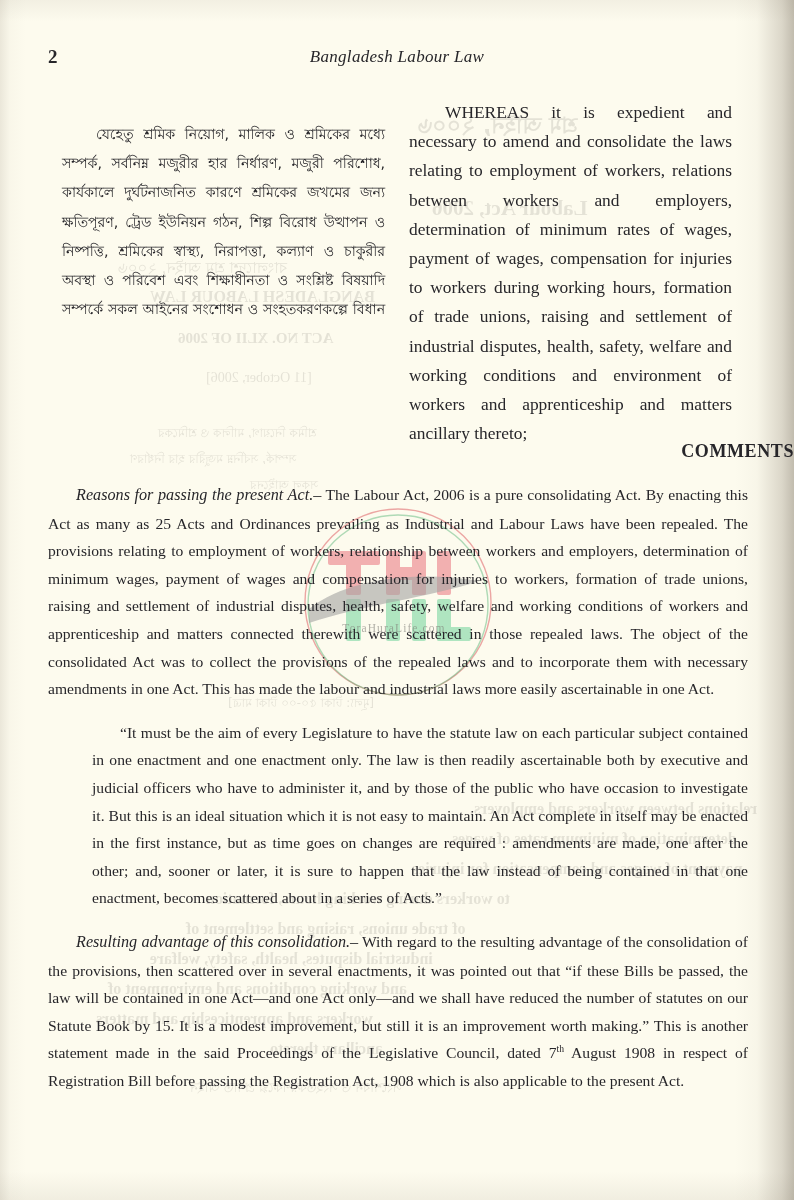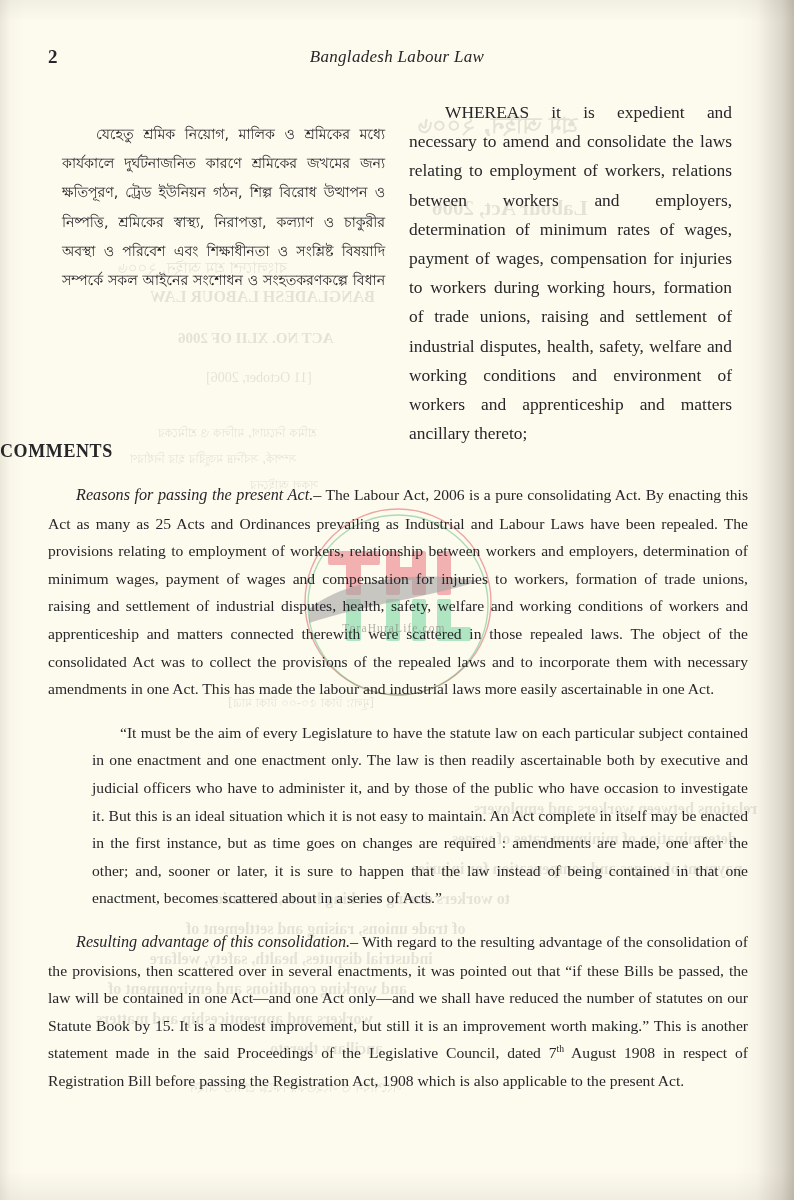--- a/index.html
+++ b/index.html
@@ -110,21 +110,21 @@
   .col-en .indent { text-indent: 36px; }
   .col-en .last { text-align-last: left; }
   .col-en .enact { text-indent: 36px; text-align-last: left; margin-top: 29px; }
 
   
   .comments-title {
     position: absolute;
     top: 441px;
     left: 0;
     right: 0;
-    text-align: left;
+    text-align: right;
     font-size: 18px;
     font-weight: bold;
     letter-spacing: 0.6px;
     z-index: 3;
   }
 
   .body {
     position: absolute;
     top: 481px;
     left: 48px;
@@ -206,20 +206,21 @@
 
   <div class="header">
     <div class="folio">2</div>
     <div class="running-head">Bangladesh Labour Law</div>
   </div>
 
   <div class="cols">
 
     <div class="col col-bn">
       <p class="indent">যেহেতু শ্রমিক নিয়োগ, মালিক ও শ্রমিকের মধ্যে</p>
+      <p>সম্পর্ক, সর্বনিম্ন মজুরীর হার নির্ধারণ, মজুরী পরিশোধ,</p>
       <p>কার্যকালে দুর্ঘটনাজনিত কারণে শ্রমিকের জখমের জন্য</p>
       <p>ক্ষতিপূরণ, ট্রেড ইউনিয়ন গঠন, শিল্প বিরোধ উত্থাপন ও</p>
       <p>নিষ্পত্তি, শ্রমিকের স্বাস্থ্য, নিরাপত্তা, কল্যাণ ও চাকুরীর</p>
       <p>অবস্থা ও পরিবেশ এবং শিক্ষাধীনতা ও সংশ্লিষ্ট বিষয়াদি</p>
       <p>সম্পর্কে সকল আইনের সংশোধন ও সংহতকরণকল্পে বিধান</p>
       <div class="gap"></div>
     </div>
 
     <div class="col col-en">
       <p class="indent last">WHEREAS it is expedient and necessary to amend and consolidate the laws relating to employment of workers, relations between workers and employers, determination of minimum rates of wages, payment of wages, compensation for injuries to workers during working hours, formation of trade unions, raising and settlement of industrial disputes, health, safety, welfare and working conditions and environment of workers and apprenticeship and matters ancillary thereto;</p>

